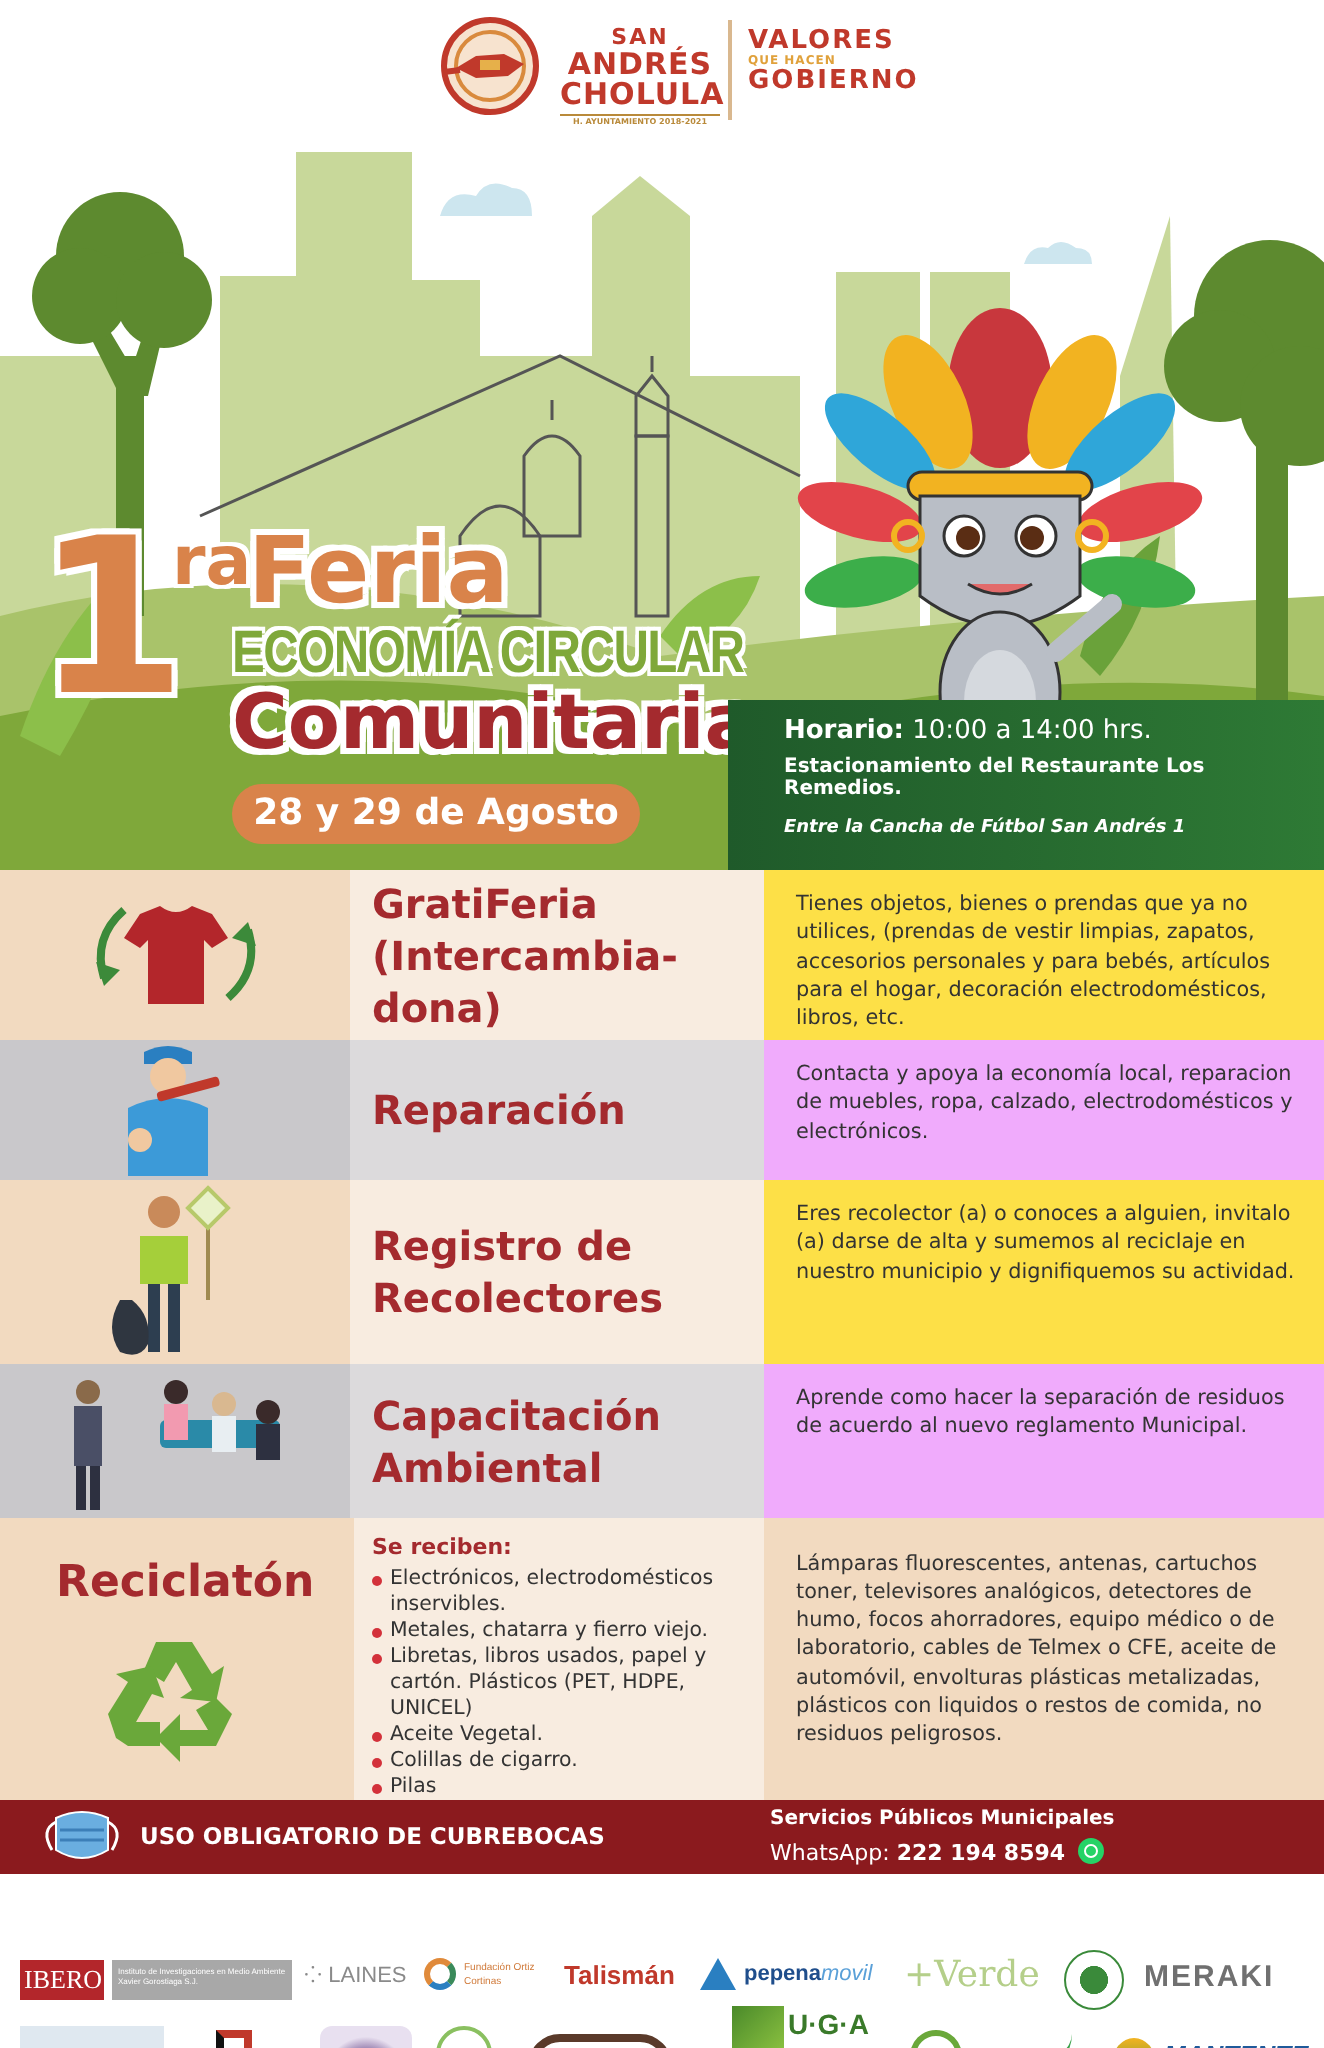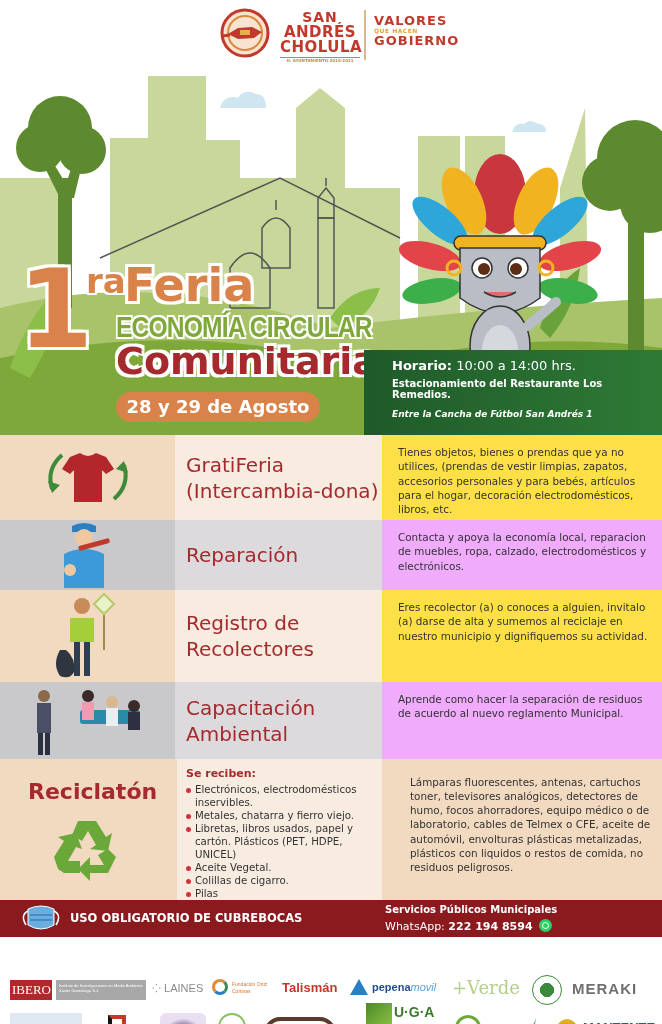--- a/index.html
+++ b/index.html
@@ -3,21 +3,21 @@
 <meta charset="utf-8">
 <style>
   * { box-sizing: border-box; margin: 0; padding: 0; }
   html, body { width: 662px; height: 1024px; overflow: hidden; background: #fff; }
   body { font-family: "DejaVu Sans", "Liberation Sans", sans-serif; position: relative; }
 
   
   .header { position: absolute; left: 0; top: 0; width: 662px; height: 68px; background: #fff; }
   .seal { position: absolute; left: 216px; top: 8px; width: 58px; height: 50px; }
   .brand-a { position: absolute; left: 280px; top: 9px; width: 80px; text-align: center; color: #c0392b; font-family: "DejaVu Sans", sans-serif; font-weight: bold; line-height: 1; }
-  .brand-a .l1 { font-size: 14px; letter-spacing: 1px; margin-top: 32px; }
+  .brand-a .l1 { font-size: 11px; letter-spacing: 1px; margin-top: 32px; }
   .brand-a .l2, .brand-a .l3 { font-size: 15px; letter-spacing: 0.5px; display: block; }
   .brand-a .l4 { font-size: 4px; color: #b98a3a; border-top: 1px solid #b98a3a; margin-top: 2px; padding-top: 1px; display:block; }
   .brand-sep { position: absolute; left: 364px; top: 10px; width: 2px; height: 50px; background: #d9b88f; }
   .brand-b { position: absolute; left: 374px; top: 14px; color: #c0392b; font-weight: bold; line-height: 1.05; }
   .brand-b .l1 { font-size: 13px; letter-spacing: 1px; display:block; }
   .brand-b .l2 { font-size: 6px; color: #e0a13b; letter-spacing: 0.5px; display:block; }
   .brand-b .l3 { font-size: 13px; letter-spacing: 1px; display:block; }
 
   
   .hero { position: absolute; left: 0; top: 68px; width: 662px; height: 367px; background: #fff; overflow: hidden; }
@@ -32,41 +32,41 @@
   .info-box .h { font-size: 13px; }
   .info-box .h b { font-weight: bold; }
   .info-box .loc { font-size: 10px; font-weight: bold; margin-top: 5px; }
   .info-box .addr { font-size: 9px; font-weight: bold; font-style: italic; margin-top: 9px; line-height: 1.3; }
 
   
   .rows { position: absolute; left: 0; top: 435px; width: 662px; }
   .row { position: absolute; left: 0; width: 662px; }
   .row .ic { position: absolute; left: 0; top: 0; width: 175px; height: 100%; }
   .row .ti { position: absolute; left: 175px; top: 0; width: 207px; height: 100%; display: flex; align-items: center; padding-left: 11px; }
-  .row .ti span { color: #a42a2e; font-weight: normal; font-size: 20px; line-height: 1.3; white-space: pre-line; }
+  .row .ti span { color: #a42a2e; font-weight: bold; font-size: 20px; line-height: 1.3; white-space: pre-line; }
   .row .de { position: absolute; left: 382px; top: 0; width: 280px; height: 100%; padding: 10px 14px 0 16px; font-size: 10.4px; color: #333; line-height: 1.38; }
   .row.peach .ic { background: #f2dac0; }
   .row.peach .ti { background: #f8ece0; }
   .row.peach .de { background: #fde047; }
   .row.gray .ic { background: #c9c8cb; }
   .row.gray .ti { background: #dcdadc; }
   .row.gray .de { background: #f0abfc; }
   .row .ic svg { position: absolute; left: 0; top: 0; }
 
   
   .recic { position: absolute; left: 0; top: 759px; width: 662px; height: 141px; background: #f2dac0; }
   .recic .ttl { position: absolute; left: 28px; top: 20px; color: #a42a2e; font-weight: bold; font-size: 22px; }
   .recic .icon { position: absolute; left: 52px; top: 58px; }
   .recic .col1 { position: absolute; left: 177px; top: 0; width: 205px; height: 141px; background: #f8ece0; padding: 8px 6px 0 9px; }
   .recic .col2 { position: absolute; left: 384px; top: 0; width: 278px; height: 141px; background: #f2dac0; padding: 8px 10px 0 14px; }
   .recic .sub { color: #a42a2e; font-weight: bold; font-size: 11px; margin-bottom: 3px; }
   .recic ul { list-style: none; }
   .recic li { font-size: 10.2px; color: #333; line-height: 1.28; padding-left: 9px; position: relative; }
   .recic li::before { content: ""; position: absolute; left: 0; top: 5px; width: 5px; height: 5px; border-radius: 50%; background: #d3313a; }
-  .recic .nores { font-size: 10.4px; color: #333; line-height: 1.36; margin-top: 8px; margin-left: 12px; }
+  .recic .nores { font-size: 10.4px; color: #333; line-height: 1.36; margin-top: 8px; }
 
   
   .bar { position: absolute; left: 0; top: 900px; width: 662px; height: 37px; background: #8b1a1e; color: #fff; }
   .bar .mask { position: absolute; left: 18px; top: 5px; }
   .bar .mandate { position: absolute; left: 70px; top: 11px; font-weight: bold; font-size: 11.5px; }
   .bar .svc { position: absolute; left: 385px; top: 4px; font-weight: bold; font-size: 10px; }
   .bar .wa { position: absolute; left: 385px; top: 19px; font-size: 11px; }
   .bar .wa b { font-weight: bold; }
   .bar .wa-icon { display: inline-block; width: 13px; height: 13px; border-radius: 50%; background: #25d366; vertical-align: -2px; margin-left: 3px; position: relative; }
   .bar .wa-icon::after { content: ""; position: absolute; left: 3px; top: 3px; width: 5px; height: 5px; border: 1.5px solid #fff; border-radius: 50%; }

